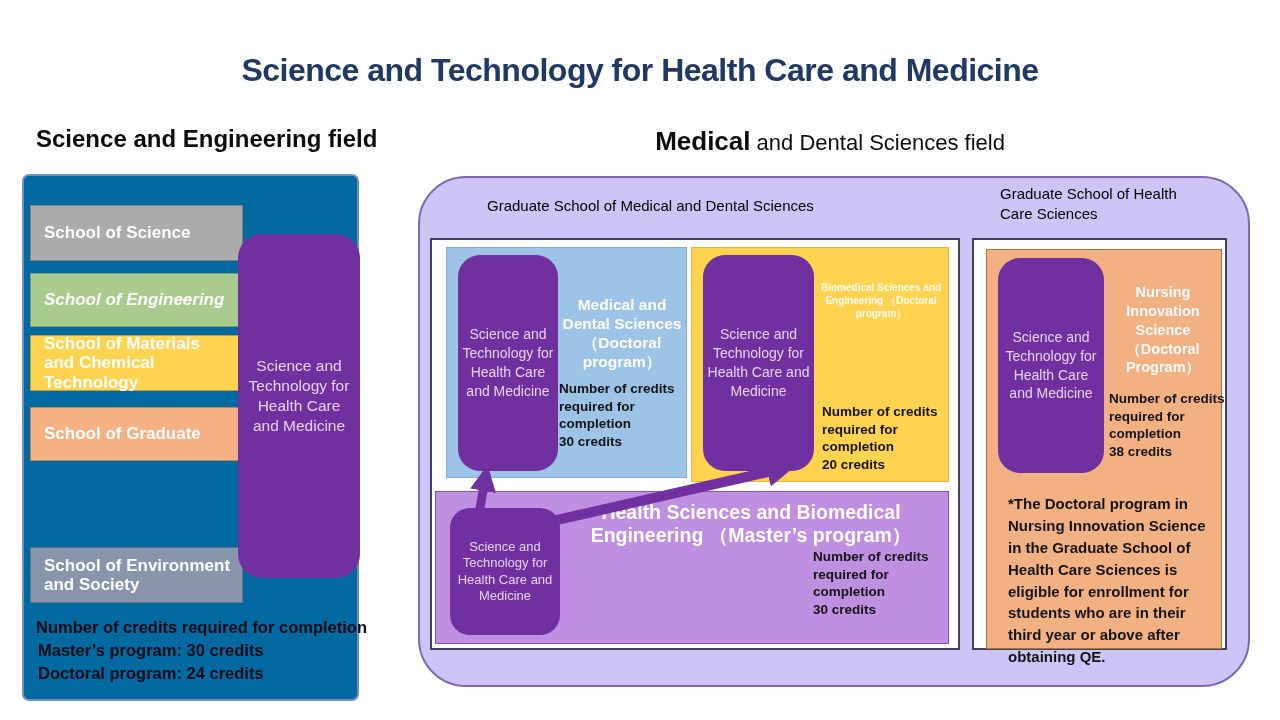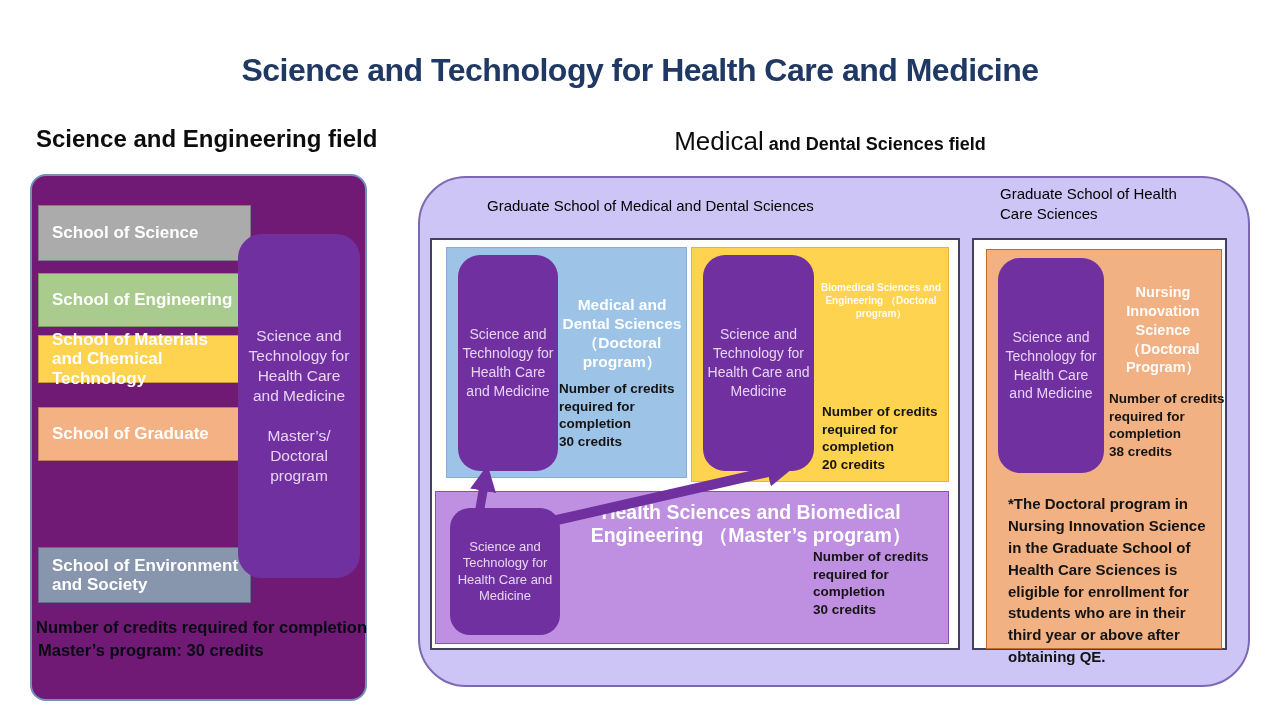--- a/index.html
+++ b/index.html
@@ -8,26 +8,26 @@
 
   .abs{position:absolute;}
 
   
   .main-title{top:52px;left:0;width:1280px;text-align:center;
     font-size:32px;font-weight:700;color:#1f3864;letter-spacing:-0.5px;}
 
   
   .left-field-heading{left:36px;top:125px;font-size:24px;font-weight:700;color:#0d0d0d;}
   .right-field-heading{left:600px;top:126px;width:460px;text-align:center;color:#0d0d0d;white-space:nowrap;}
-  .right-field-heading .big{font-size:26px;font-weight:400;}
-  .right-field-heading .rest{font-size:18px;font-weight:700;}
+  .right-field-heading .big{font-size:26px;font-weight:700;}
+  .right-field-heading .rest{font-size:22px;font-weight:400;}
 
   
-  .left-panel{left:30px;top:174px;width:333px;height:523px;background:#701a75;
-    border:2px solid #7390bd;border-radius:16px;}
+  .left-panel{left:22px;top:174px;width:333px;height:523px;background:#0369a1;
+    border:2px solid #7390bd;border-radius:7px;}
   .school-box{left:6px;width:213px;border:1px solid rgba(0,0,0,0.25);
     display:flex;align-items:center;box-sizing:border-box;padding:4px 8px 4px 13px;
     color:#ffffff;font-weight:700;font-size:17px;line-height:1.12;}
   .pill{background:#7030a0;border-radius:24px;color:#e6d4f2;
     display:flex;flex-direction:column;align-items:center;justify-content:center;
     text-align:center;box-sizing:border-box;}
   .left-pill{left:238px;top:234px;width:122px;height:344px;font-size:15.5px;line-height:1.3;z-index:5;padding:6px;}
   .left-pill .part1{margin-bottom:20px;}
   .left-credits{left:36px;top:616px;color:#0a0a14;font-weight:700;font-size:16.5px;line-height:1.38;}
   .left-credits .indent{padding-left:2px;}
@@ -79,34 +79,34 @@
 
   <div class="abs main-title">Science and Technology for Health Care and Medicine</div>
 
   <div class="abs left-field-heading">Science and Engineering field</div>
   <div class="abs right-field-heading">
     <span class="big">Medical</span><span class="rest"> and Dental Sciences field</span>
   </div>
 
   <div class="abs left-panel">
     <div class="abs school-box" style="top: 29px; height: 56px; background-color: rgb(171, 171, 171);">School of Science</div>
-    <div class="abs school-box" style="top: 97px; height: 54px; background-color: rgb(169, 203, 141);">School of Engineering</div>
-    <div class="abs school-box" style="top: 159px; height: 48px; background-color: rgb(254, 211, 79);">School of Materials and Chemical Technology</div>
+    <div class="abs school-box" style="top: 97px; height: 54px; background-color: rgb(169, 203, 141); font-style: italic;">School of Engineering</div>
+    <div class="abs school-box" style="top: 159px; height: 56px; background-color: rgb(254, 211, 79);">School of Materials and Chemical Technology</div>
     <div class="abs school-box" style="top: 231px; height: 54px; background-color: rgb(244, 177, 131);">School of Graduate</div>
     <div class="abs school-box" style="top: 371px; height: 56px; background-color: rgb(135, 149, 173);">School of Environment and Society</div>
   </div>
 
   <div class="abs pill left-pill">
     <div class="part1">Science and Technology for Health Care and Medicine</div>
-    <div class="part2">Master’s/ Doctoral program</div>
   </div>
 
   <div class="abs left-credits">
     <div>Number of credits required for completion</div>
     <div class="indent">Master’s program: 30 credits</div>
+    <div class="indent">Doctoral program: 24 credits</div>
   </div>
 
   <div class="abs lavender-panel"></div>
 
   <div class="abs gs-label gs-mds">Graduate School of Medical and Dental Sciences</div>
   <div class="abs gs-label gs-hcs">Graduate School of Health Care Sciences</div>
 
   <div class="abs white-box wb1">
 
     <div class="abs blue-box">

